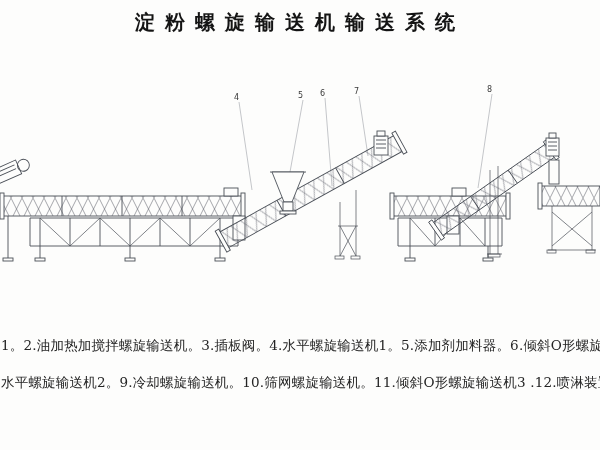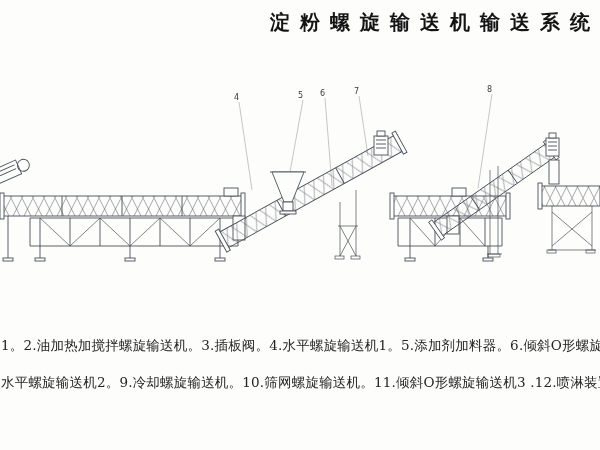--- a/index.html
+++ b/index.html
@@ -2,21 +2,21 @@
 <html><head>
 <meta charset="utf-8">
 <style>
   html,body{margin:0;padding:0;}
   body{
     width:600px;height:450px;position:relative;overflow:hidden;
     background:#fdfdfc;
     font-family:"DejaVu Serif","Liberation Serif",serif;
   }
   .title{
-    position:absolute;top:9px;left:0;width:600px;text-align:right;
+    position:absolute;top:9px;left:0;width:600px;text-align:center;
     font-size:20px;font-weight:bold;letter-spacing:10px;color:#141414;
     white-space:nowrap;margin:0;
   }
   .diagram{position:absolute;top:0;left:0;}
   .caption{
     position:absolute;top:327px;left:1px;width:600px;
     color:#242424;font-size:13.5px;line-height:37px;letter-spacing:0.2px;
   }
   .caption p{margin:0;white-space:nowrap;overflow:hidden;}
   svg text.callout{

